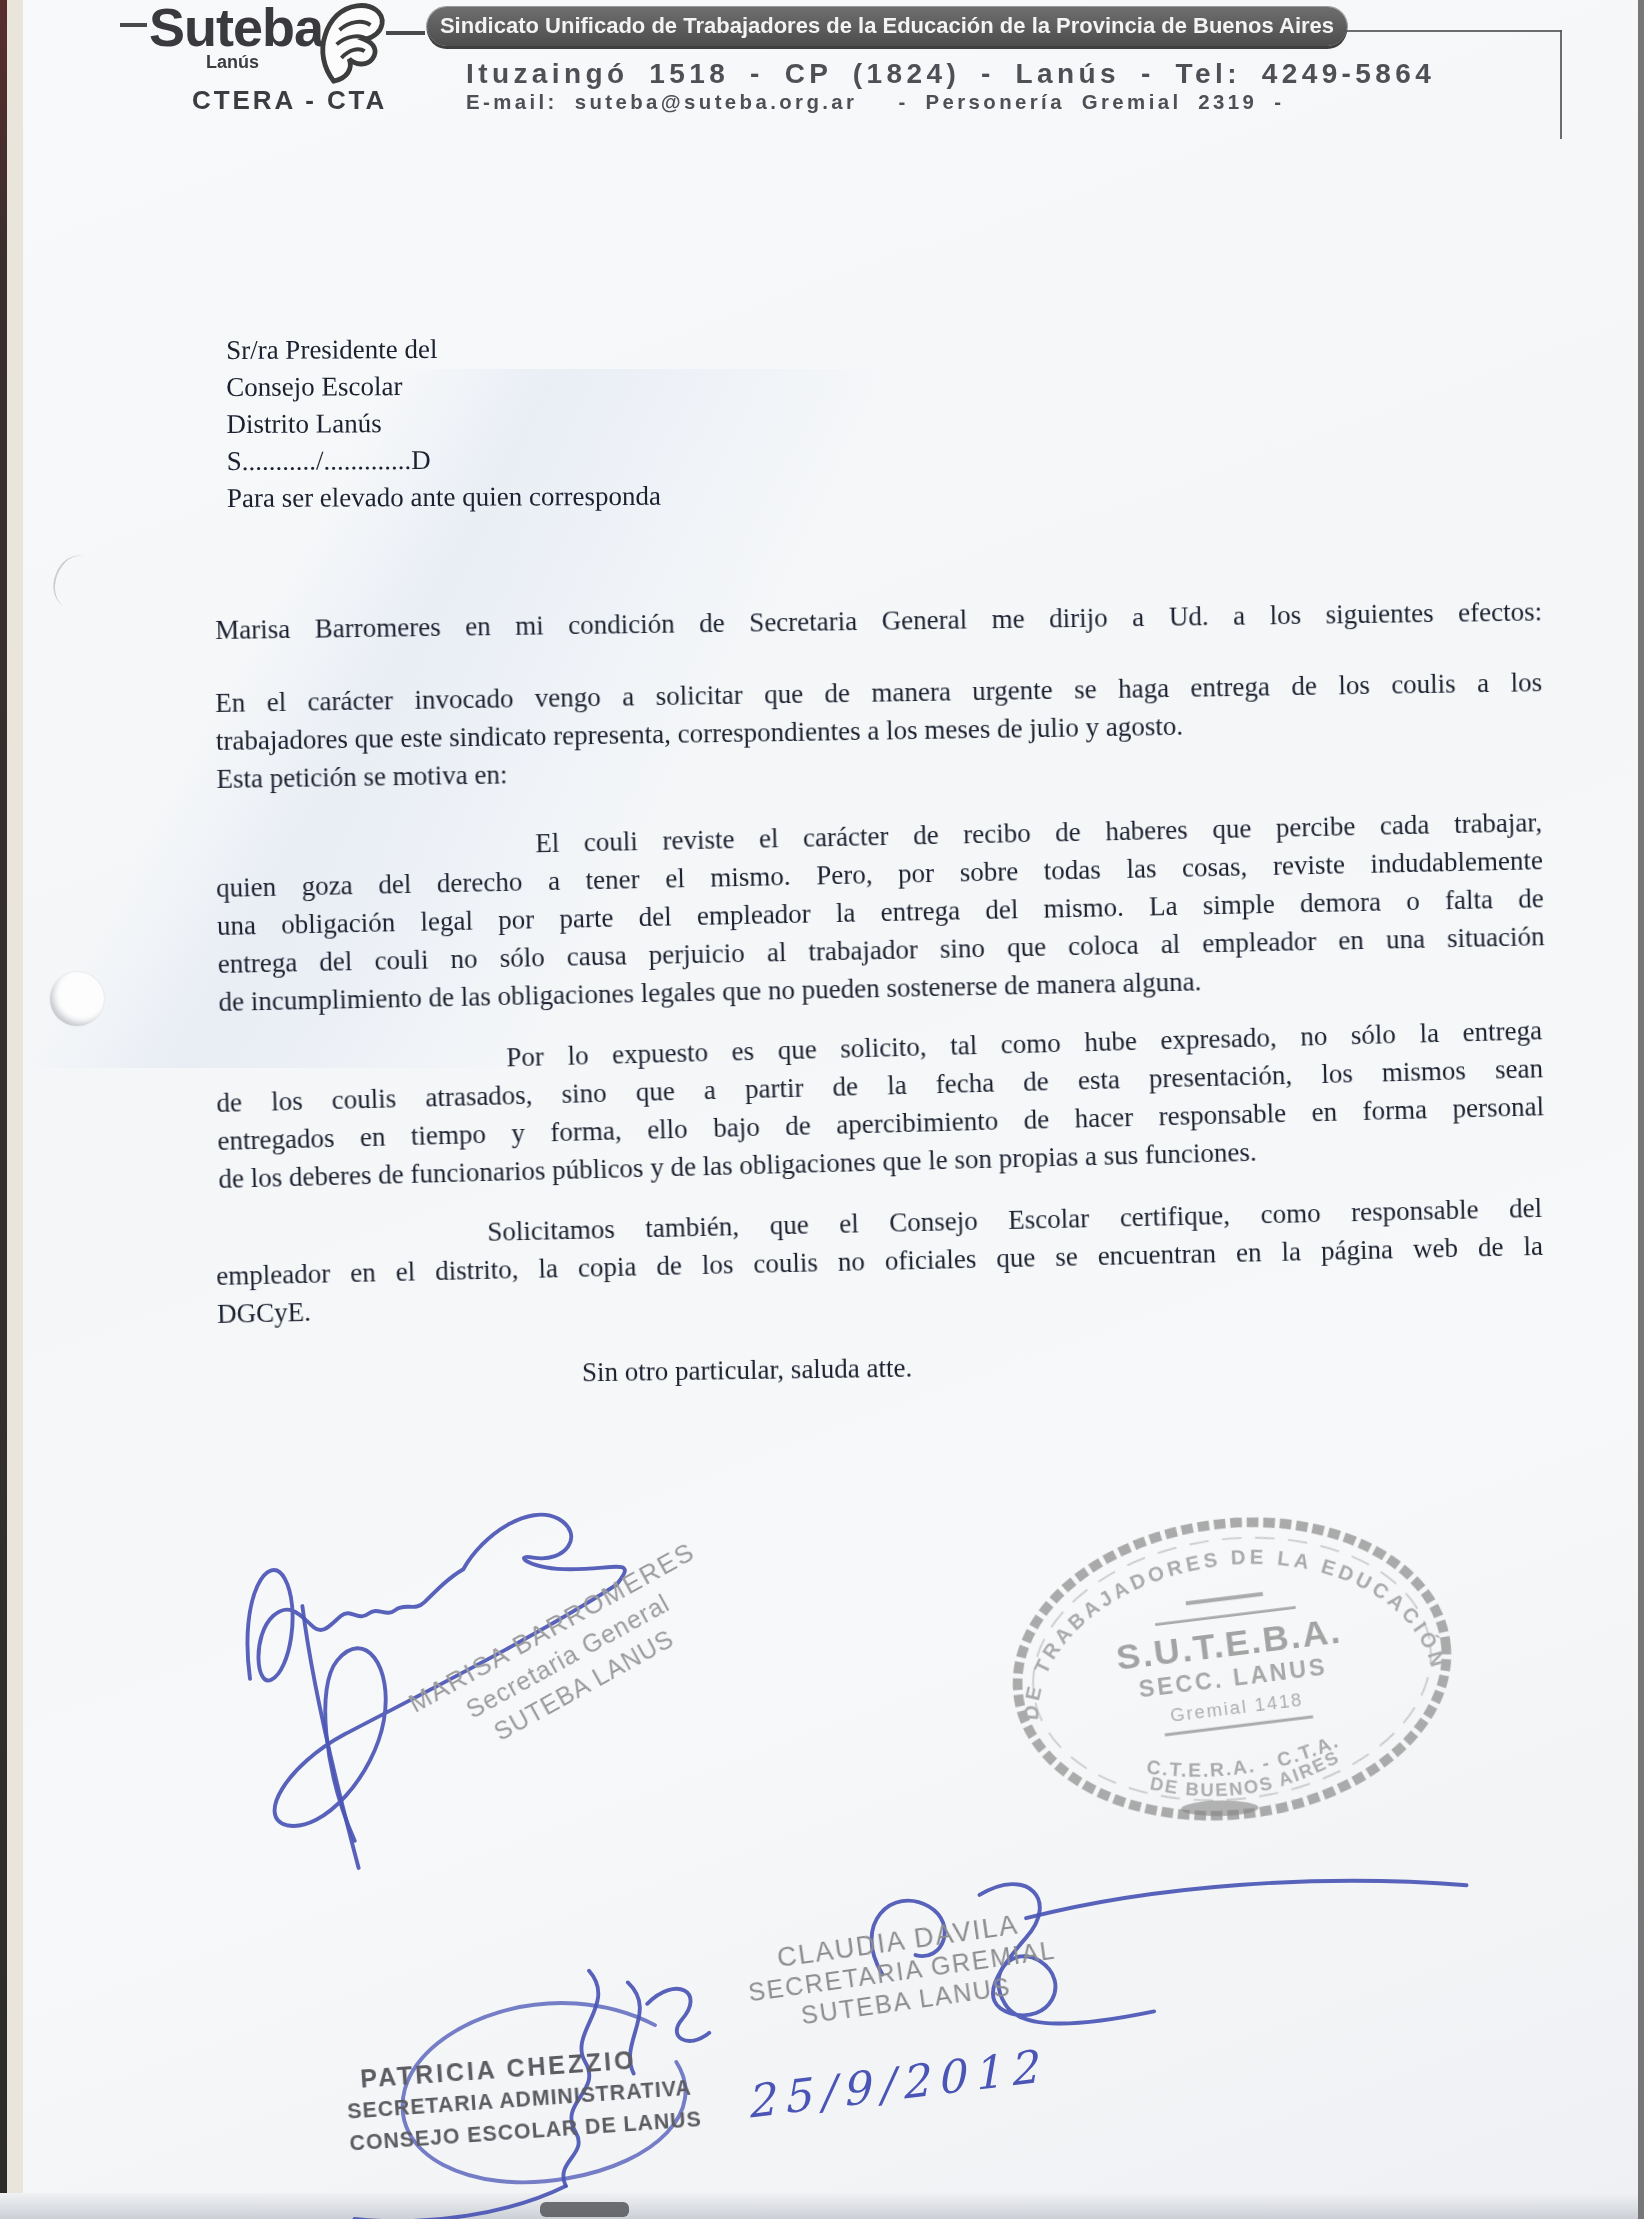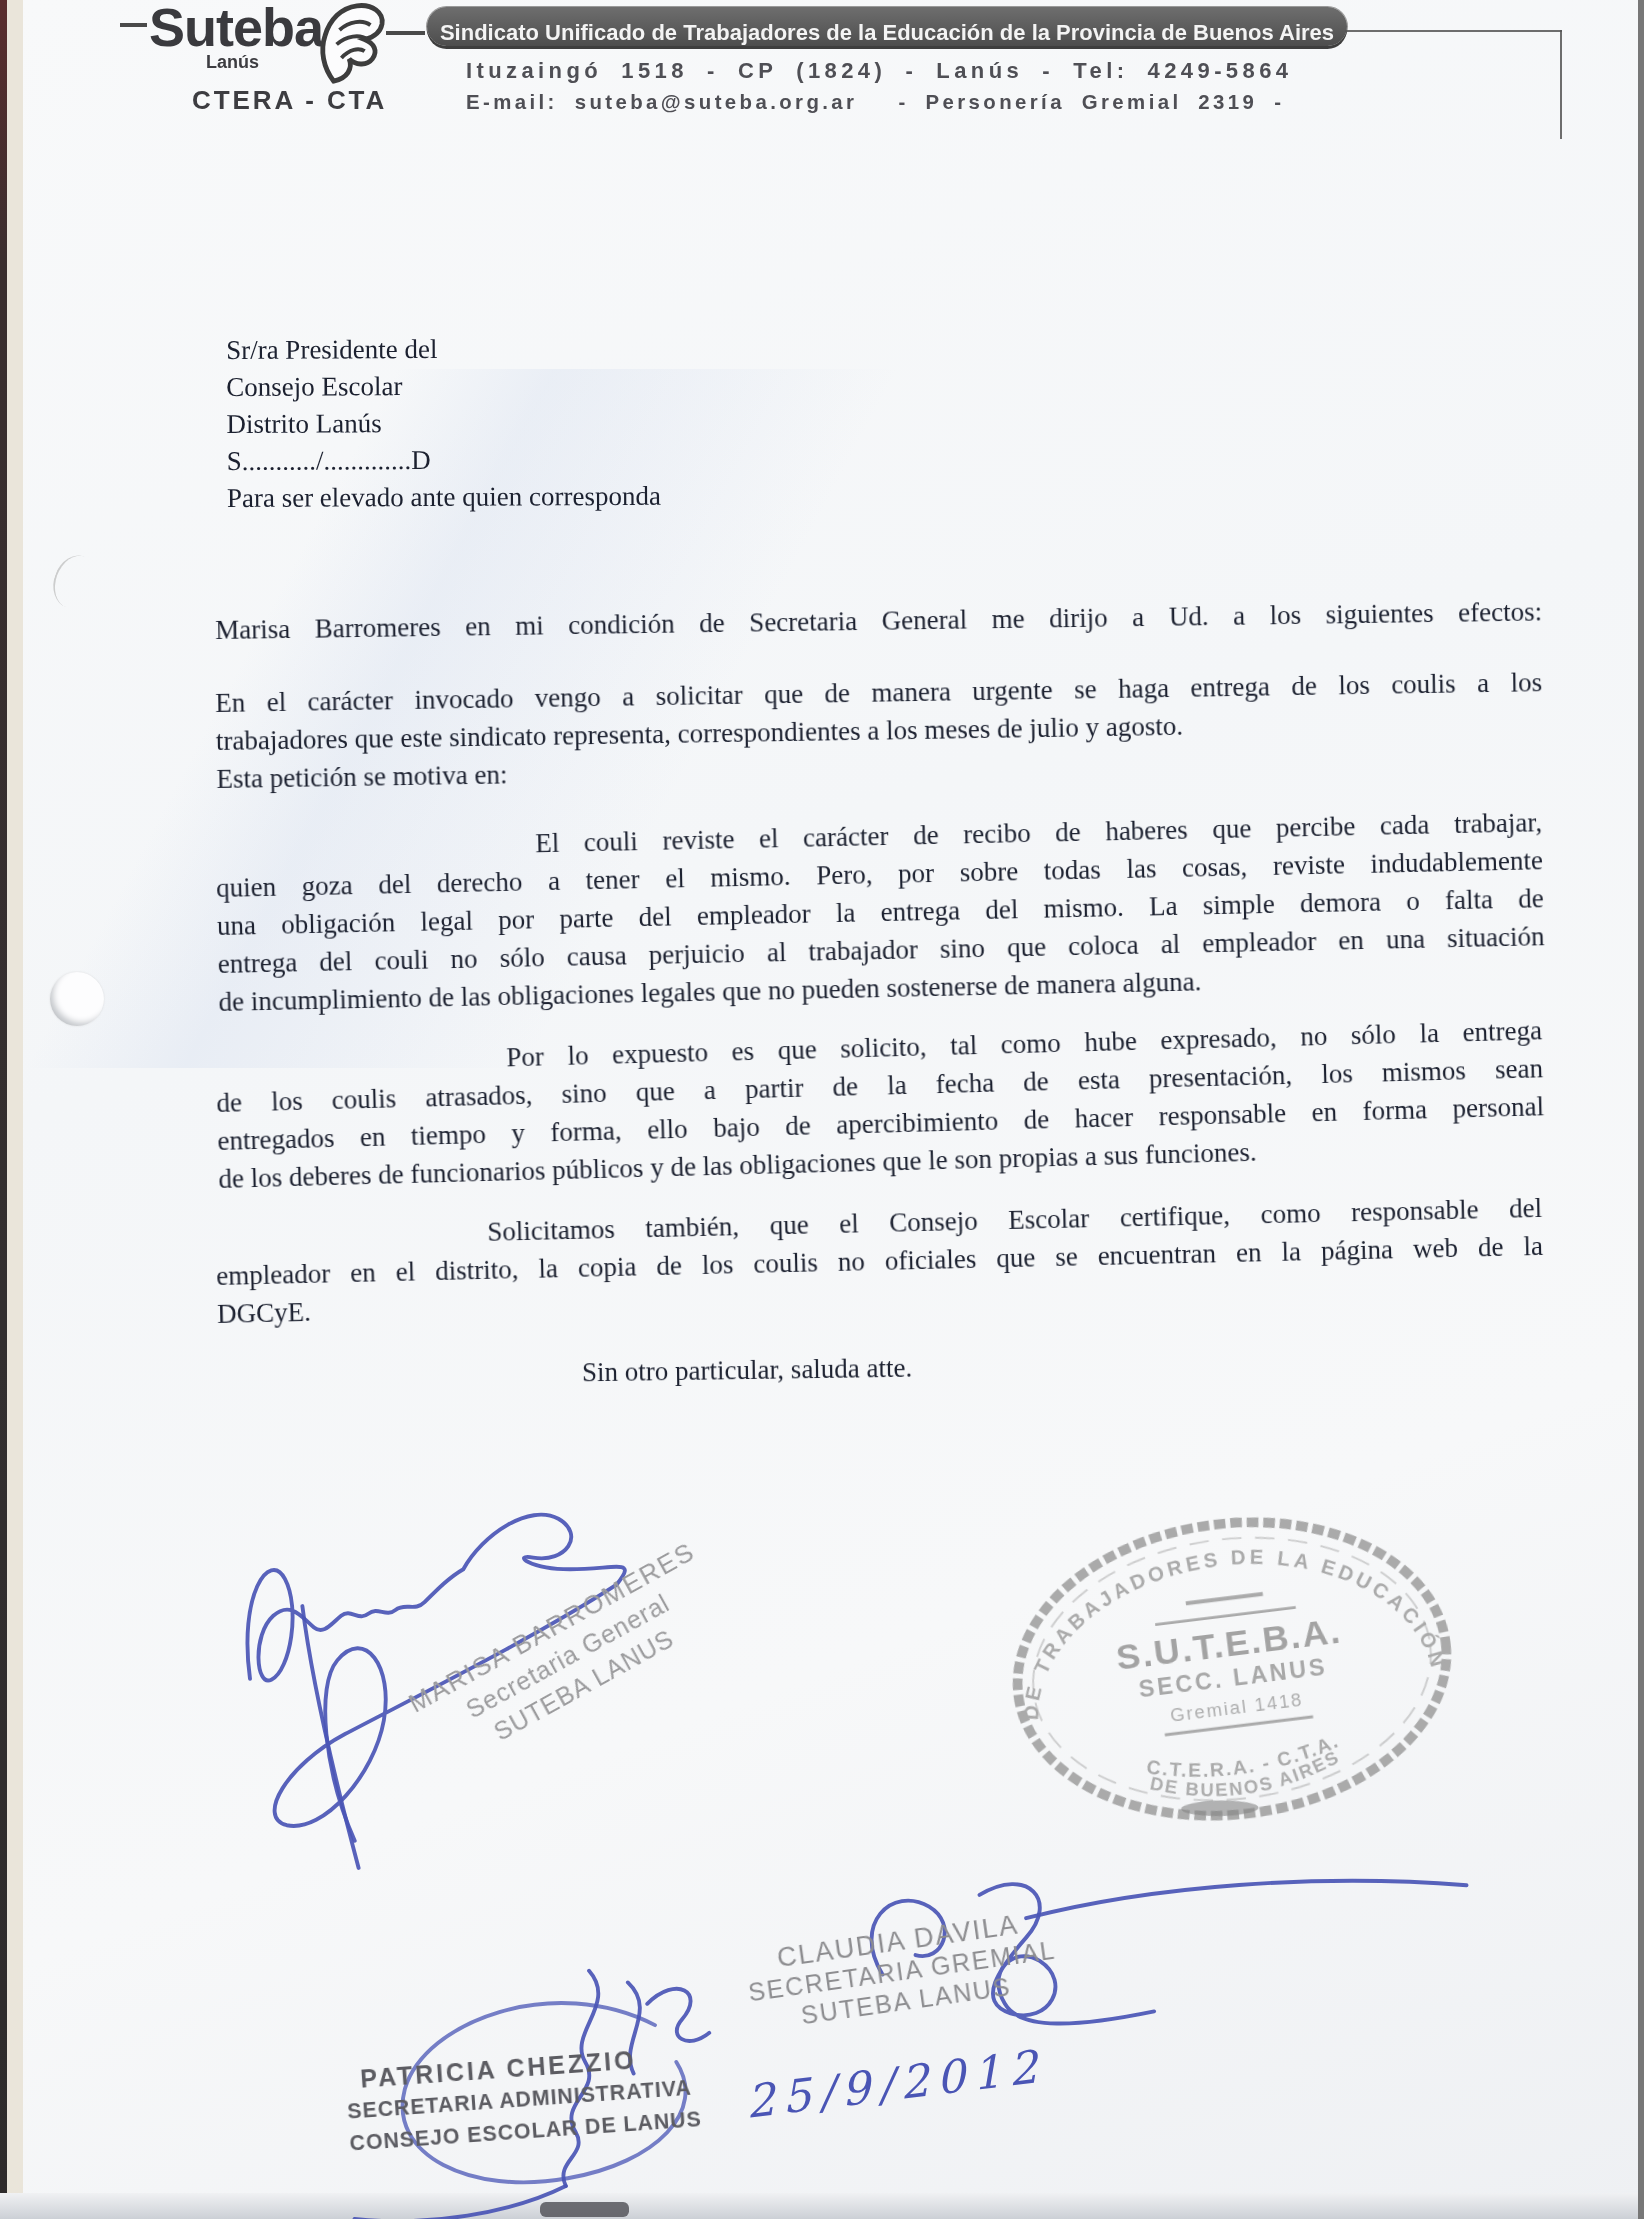--- a/index.html
+++ b/index.html
@@ -22,25 +22,25 @@
     box-shadow:inset 4.9px -4.9px 6.8px -1.9px #c3c6ca, 0 0 1.9px rgba(180,180,180,.4);}
   
   .logo-brand{left:149px;top:-3.9px;font-size:54px;font-weight:900;letter-spacing:-1px;color:#3a3a3e;}
   .logo-dash1{left:120px;top:23px;width:27px;height:3.9px;background:#4a4a4a;}
   .logo-dash2{left:386px;top:31px;width:39px;height:3.9px;background:#4a4a4a;}
   .logo-city{left:206px;top:52px;font-size:18px;font-weight:bold;color:#3d3d41;}
   .logo-org{left:184px;top:85px;font-size:26px;font-weight:bold;letter-spacing:2.9px;color:#3d3d41;margin-left:8px;}
   .hand-icon{left:318px;top:0px;}
   .banner-pill{left:427px;top:6.8px;width:920px;height:39px;border-radius:21.3px;
     background:linear-gradient(#6e6e6e,#4d4d4d);box-shadow:0 2.9px 0 #3e3e3e, 0 0 0 1px #9a9a9a;
-    display:flex;align-items:flex-end;justify-content:center;}
+    display:flex;align-items:center;justify-content:center;}
   .banner-text{color:#f4f4f4;font-size:22px;font-weight:bold;white-space:nowrap;}
   .corner-h{left:1345px;top:30px;width:217px;height:1.9px;background:#555;opacity:.85;}
   .corner-v{left:1560px;top:30px;width:1.9px;height:109px;background:#555;opacity:.85;}
-  .contact1{left:466px;top:58px;font-size:22px;font-weight:bold;letter-spacing:4.4px;word-spacing:8.7px;color:#4f4f55;white-space:nowrap;}
+  .contact1{left:466px;top:58px;font-size:28px;font-weight:bold;letter-spacing:4.4px;word-spacing:8.7px;color:#4f4f55;white-space:nowrap;}
   .contact2{left:466px;top:91px;font-size:20.4px;font-weight:bold;letter-spacing:3.4px;word-spacing:7.8px;color:#4f4f55;white-space:nowrap;}
   .contact2 .gap{display:inline-block;width:41px;}
   
   .serif{font-family:"Liberation Serif", serif;color:#1c2130;}
   .recipient{left:226px;top:332px;font-size:27px;line-height:37px;transform:rotate(-.3deg);transform-origin:0 0;}
   .para{left:215px;width:1327px;font-size:27px;line-height:38px;transform-origin:0 0;filter:blur(0.2px);}
   .para .ln{display:block;}
   .para .just{text-align:justify;text-align-last:justify;}
   .p1{top:611px;transform:rotate(-.8deg);}
   .p2{top:684px;transform:rotate(-.9deg);}

